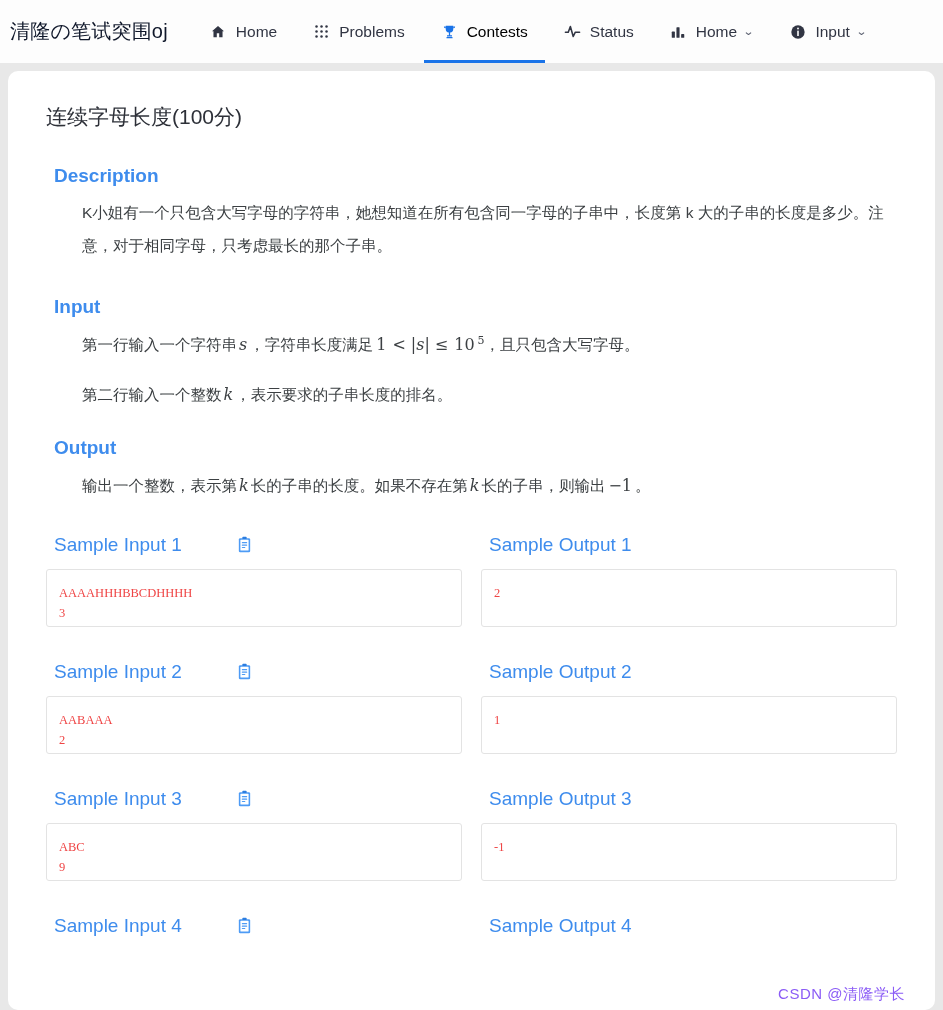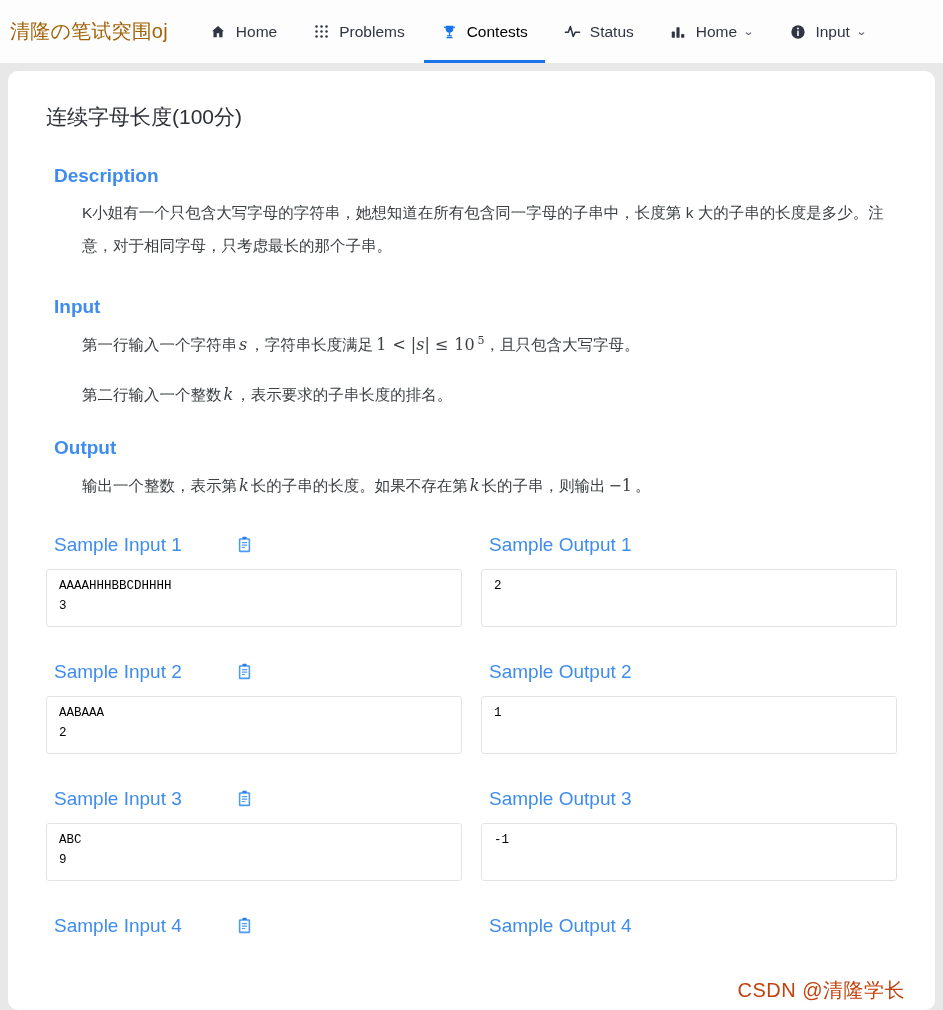--- a/index.html
+++ b/index.html
@@ -16,21 +16,21 @@
     height: 63px;
     background: #fdfdfd;
     display: flex;
     align-items: center;
     padding-left: 10px;
     position: relative;
     z-index: 5;
   }
   .brand {
     font-size: 20px;
-    color: #a16207;
+    color: #0f172a;
     letter-spacing: .2px;
     white-space: nowrap;
     margin-right: 24px;
   }
   .nav-items { display: flex; align-items: center; height: 63px; }
   .nav-item {
     display: flex; align-items: center;
     height: 63px;
     padding: 4px 18px;
     font-size: 15.5px;
@@ -124,35 +124,35 @@
     margin-left: 13px;
     display: inline-flex;
     cursor: pointer;
     line-height: 0;
   }
   .sample-box {
     border: 1px solid #e3e3e3;
     border-radius: 3px;
     background: #fff;
     height: 58px;
-    padding: 7px 12px;
-    font-family: Liberation Mono, monospace;
+    padding: 14px 12px;
+    font-family: Liberation Serif, serif;
     font-size: 12.5px;
     line-height: 1.58;
-    color: #000000;
+    color: #ef4444;
     white-space: pre;
     overflow: hidden;
   }
 
   .watermark {
     position: absolute;
     right: 30px;
     bottom: 6px;
-    font-size: 20px;
-    color: #c2410c;
+    font-size: 15px;
+    color: #8b5cf6;
     letter-spacing: .5px;
     white-space: nowrap;
   }
 </style>
 </head>
 <body>
 
 <div class="navbar">
   <div class="brand">清隆の笔试突围oj</div>
 

